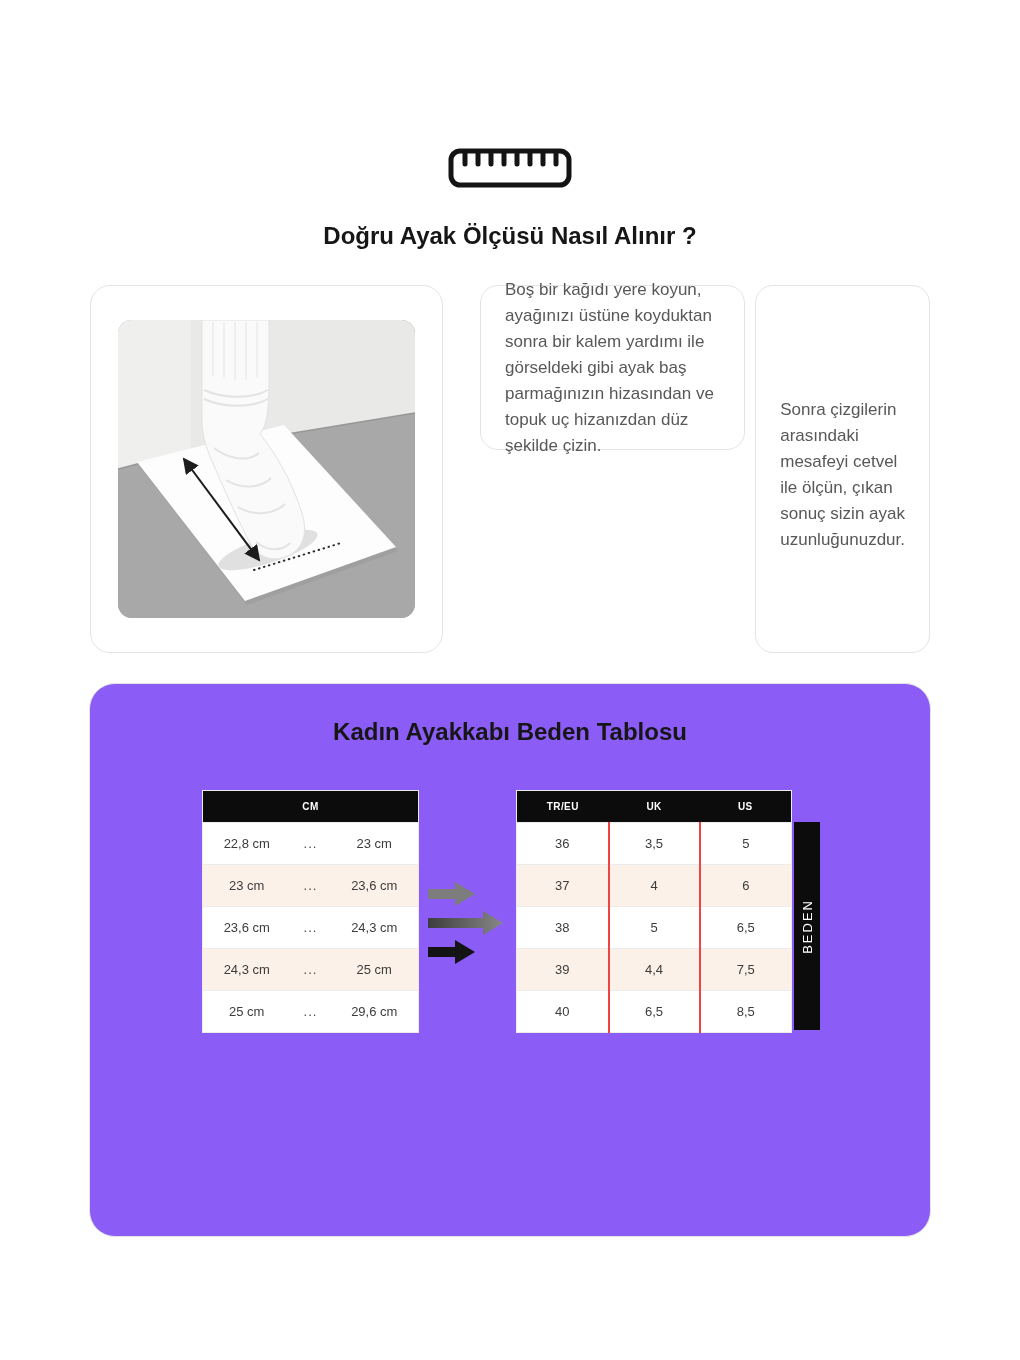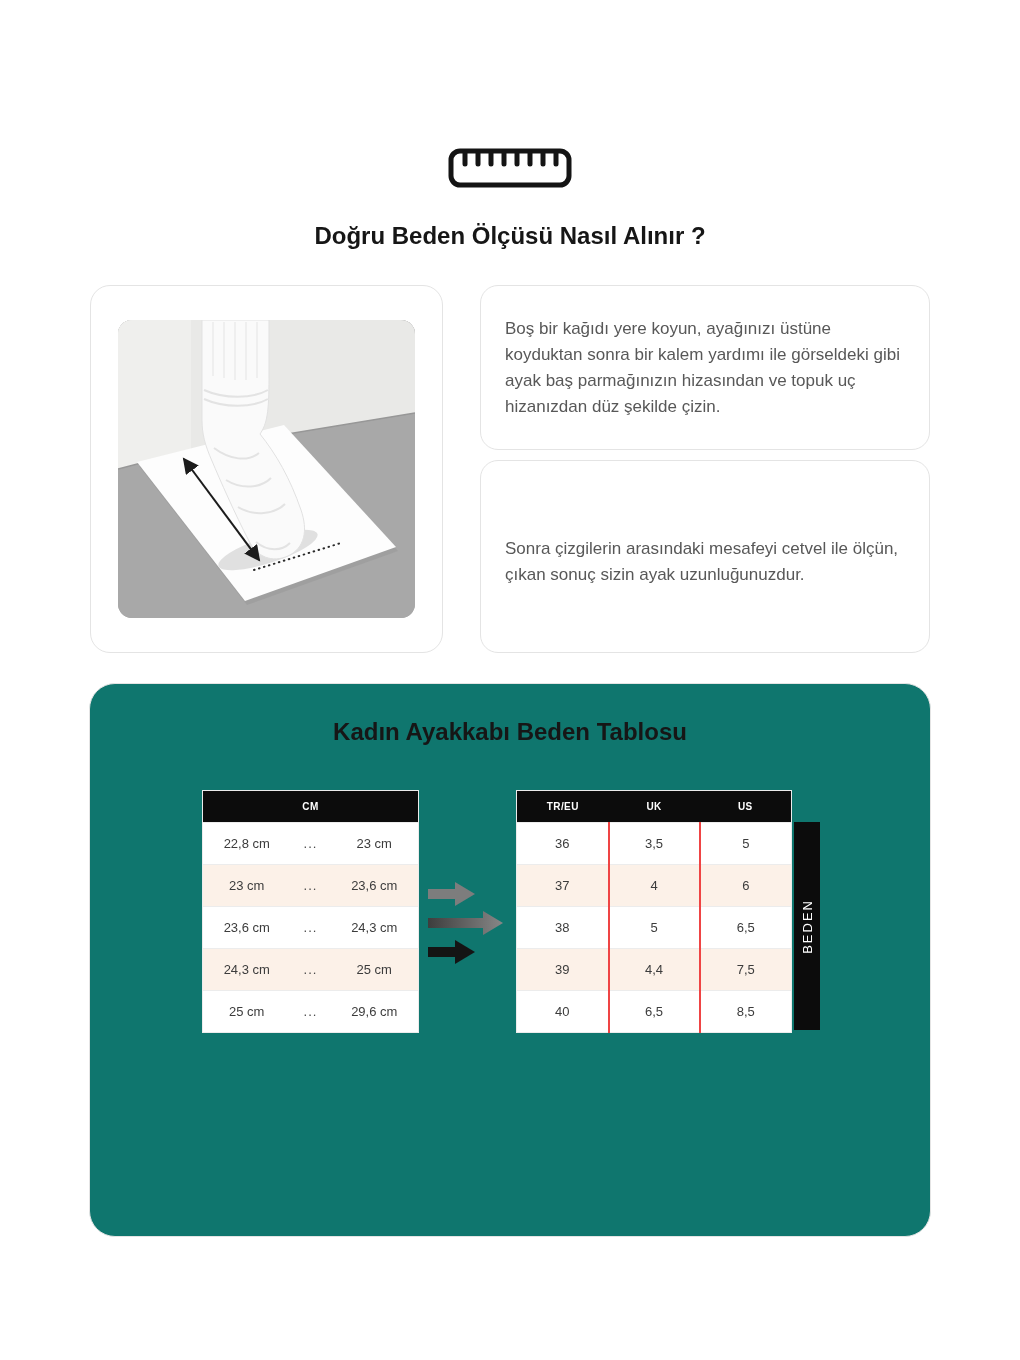--- a/index.html
+++ b/index.html
@@ -24,33 +24,33 @@
   .photo-card {
     width: 353px; height: 368px; flex: 0 0 353px;
     border: 1px solid #e4e4e4; border-radius: 20px;
     background: #ffffff; padding: 34px 27px;
   }
   .photo {
     width: 297px; height: 298px; border-radius: 14px; overflow: hidden;
     background: #a8a8a8;
   }
   .photo svg { display: block; }
-  .steps { flex: 1; display: flex; flex-direction: column; gap: 10px; }
+  .steps { flex: 1; display: flex; flex-direction: row; gap: 10px; }
   .step-card {
     border: 1px solid #e4e4e4; border-radius: 18px; background: #ffffff;
     padding: 17px 24px; color: #585858; font-size: 17px; line-height: 26px;
     display: flex; align-items: center;
   }
   .step-card.step1 { height: 165px; }
   .step-card.step2 { flex: 1; padding-top: 28px; justify-content: flex-end; }
 
   
   .size-card {
     margin: 30px 89px 0 89px; height: 554px;
-    border: 1px solid #e4e4e4; border-radius: 26px; background: #0f766e;
+    border: 1px solid #e4e4e4; border-radius: 26px; background: #8b5cf6;
     padding-top: 34px;
   }
   .size-title {
     text-align: center; font-size: 24px; line-height: 28px;
     font-weight: 700; color: #161616;
   }
   .tables-row { display: flex; align-items: flex-start; margin: 44px 0 0 112px; }
 
   table { border-collapse: collapse; table-layout: fixed; }
   .cm-table { width: 216px; }
@@ -96,21 +96,21 @@
         <line x1="43" y1="5" x2="43" y2="16"></line>
         <line x1="56" y1="5" x2="56" y2="16"></line>
         <line x1="69" y1="5" x2="69" y2="16"></line>
         <line x1="82" y1="5" x2="82" y2="16"></line>
         <line x1="95" y1="5" x2="95" y2="16"></line>
         <line x1="108" y1="5" x2="108" y2="16"></line>
       </g>
     </svg>
   </div>
 
-  <h1 class="main-title">Doğru Beden Ölçüsü Nasıl Alınır ?</h1>
+  <h1 class="main-title">Doğru Ayak Ölçüsü Nasıl Alınır ?</h1>
 
   <section class="row1">
 
     <div class="photo-card">
       <div class="photo">
         <svg width="297" height="298" viewBox="0 0 297 298">
           <defs>
             <marker id="ah-end" markerWidth="9" markerHeight="9" refX="7" refY="4" orient="auto">
               <path d="M0,0 L8,4 L0,8 Z" fill="#1c1c1c"></path>
             </marker>

